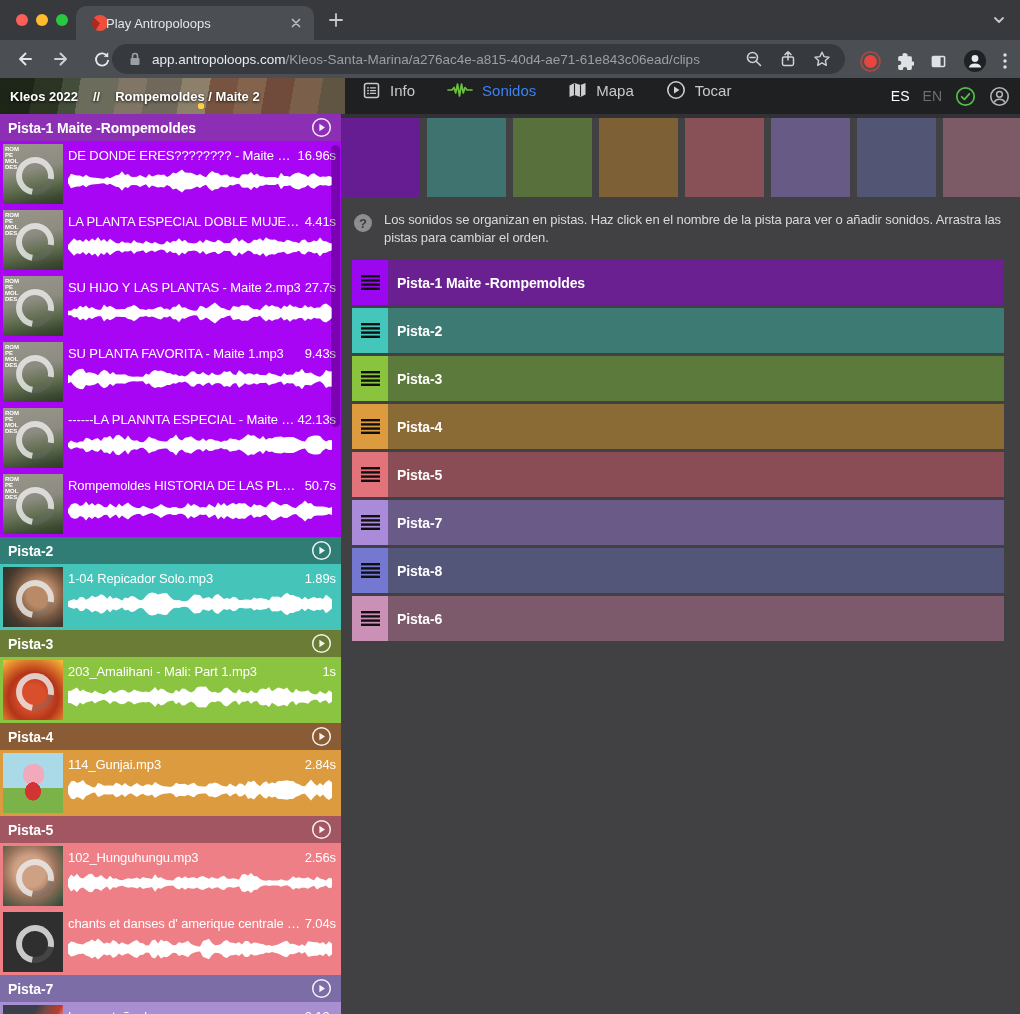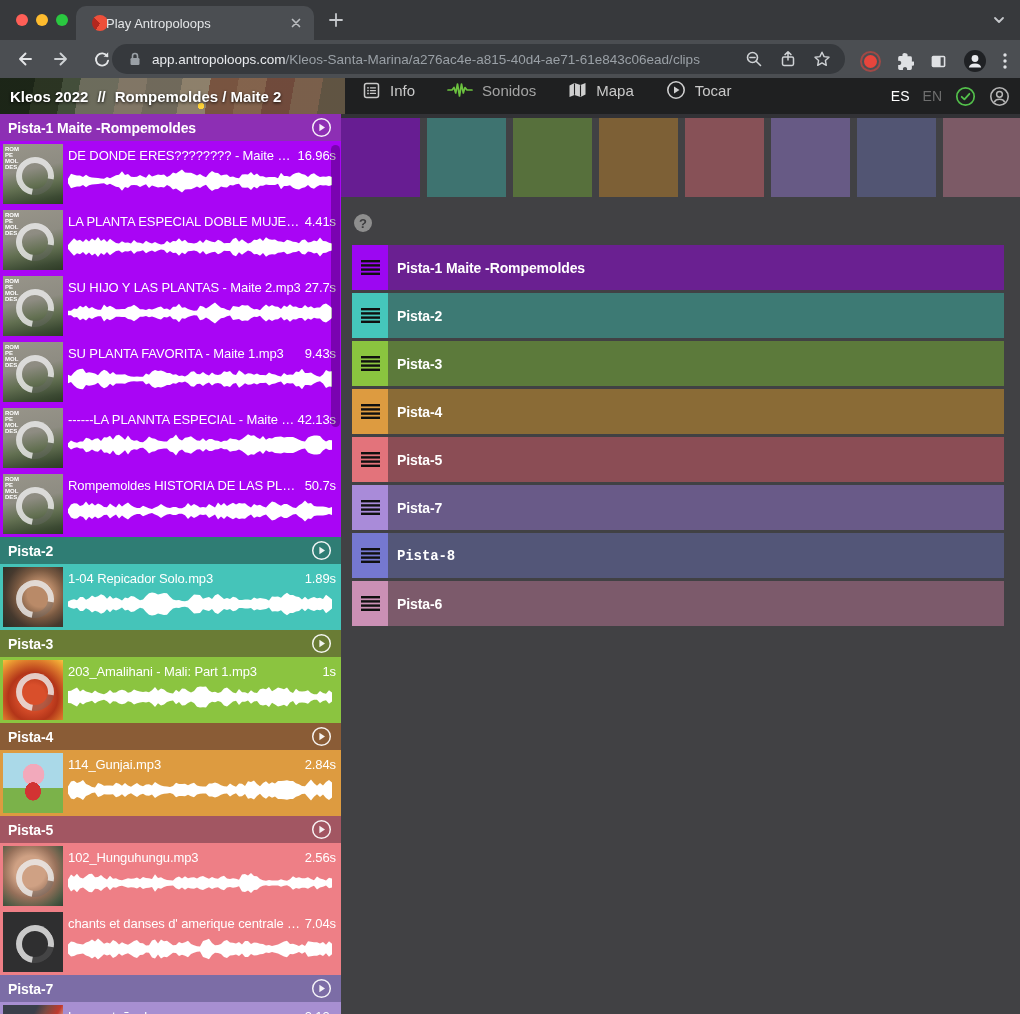--- a/index.html
+++ b/index.html
@@ -42,25 +42,25 @@
 
   
   .app-header{position:absolute;top:78px;left:0;right:0;height:36px;background:#1f2021;}
   .header-photo{position:absolute;left:0;top:0;width:345px;height:36px;overflow:hidden;
     background:
       radial-gradient(circle 3.5px at 201px 28px,#ffd339 97%,transparent),
       linear-gradient(rgba(0,0,0,.22),rgba(0,0,0,.22)),
       linear-gradient(100deg,#24301e 0 10%,#37432c 10% 18%,#56644a 18% 23%,#8b8a76 23% 34%,
         #a59782 34% 42%,#8f8774 42% 52%,#b5a489 52% 60%,#9a6b52 60% 68%,
         #a87f62 68% 76%,#8f5f4c 76% 84%,#9c7a60 84% 92%,#7b6b55 92% 100%);}
-  .breadcrumb{position:absolute;left:10px;top:0;height:36px;display:flex;align-items:center;gap:9px;
-    color:#fff;font-size:15px;font-weight:600;text-shadow:0 1px 3px rgba(0,0,0,.85);z-index:2;white-space:nowrap;}
+  .breadcrumb{position:absolute;left:10px;top:0;height:36px;display:flex;align-items:center;gap:15px;
+    color:#fff;font-size:13px;font-weight:600;text-shadow:0 1px 3px rgba(0,0,0,.85);z-index:2;white-space:nowrap;}
   .app-nav{position:absolute;left:362px;top:0;height:24px;display:flex;align-items:center;gap:32px;}
   .nav-item{display:flex;align-items:center;gap:9px;font-size:15px;color:#c9c9c9;cursor:default;}
-  .nav-item.active{color:#a3a3a3;}
+  .nav-item.active{color:#3b82f6;}
   .header-right{position:absolute;right:10px;top:0;height:36px;display:flex;align-items:center;gap:13px;}
   .lang{font-size:14px;color:#ffffff;}
   .lang.dim{color:#6e6e6e;}
 
   
   .content{position:absolute;top:114px;left:0;right:0;bottom:0;display:flex;}
 
   
   .sidebar{width:341px;flex:none;position:relative;overflow:hidden;background:#2c2c2e;}
   .track-header{height:27px;display:flex;align-items:center;padding:0 9px 0 8px;
@@ -520,20 +520,21 @@
         <div class="swatch" style="background: rgb(62, 115, 112);"></div>
         <div class="swatch" style="background: rgb(87, 112, 60);"></div>
         <div class="swatch" style="background: rgb(125, 96, 54);"></div>
         <div class="swatch" style="background: rgb(135, 81, 87);"></div>
         <div class="swatch" style="background: rgb(103, 90, 133);"></div>
         <div class="swatch" style="background: rgb(82, 85, 115);"></div>
         <div class="swatch" style="background: rgb(124, 90, 102);"></div>
       </div>
     <div class="help">
       <div class="help-icon">?</div>
+      <div class="help-text">Los sonidos se organizan en pistas. Haz click en el nombre de la pista para ver o añadir sonidos. Arrastra las pistas para cambiar el orden.</div>
     </div>
     <div class="rows">
         <div class="track-row">
           <div class="row-handle" style="background: rgb(156, 7, 242);">
             <svg width="19" height="15" viewBox="0 0 19 15">
               <rect x="0" y="0" width="19" height="2.4" fill="#101010"></rect>
               <rect x="0" y="4.2" width="19" height="2.4" fill="#101010"></rect>
               <rect x="0" y="8.4" width="19" height="2.4" fill="#101010"></rect>
               <rect x="0" y="12.6" width="19" height="2.4" fill="#101010"></rect>
             </svg>
@@ -609,21 +610,21 @@
         </div>
         <div class="track-row">
           <div class="row-handle" style="background: rgb(117, 120, 208);">
             <svg width="19" height="15" viewBox="0 0 19 15">
               <rect x="0" y="0" width="19" height="2.4" fill="#101010"></rect>
               <rect x="0" y="4.2" width="19" height="2.4" fill="#101010"></rect>
               <rect x="0" y="8.4" width="19" height="2.4" fill="#101010"></rect>
               <rect x="0" y="12.6" width="19" height="2.4" fill="#101010"></rect>
             </svg>
           </div>
-          <div class="row-body" style="background: rgb(83, 86, 120); font-family: Liberation Mono, monospace;">
+          <div class="row-body" style="background: rgb(83, 86, 120);">
             <span>Pista-8</span>
           </div>
         </div>
         <div class="track-row">
           <div class="row-handle" style="background: rgb(203, 144, 181);">
             <svg width="19" height="15" viewBox="0 0 19 15">
               <rect x="0" y="0" width="19" height="2.4" fill="#101010"></rect>
               <rect x="0" y="4.2" width="19" height="2.4" fill="#101010"></rect>
               <rect x="0" y="8.4" width="19" height="2.4" fill="#101010"></rect>
               <rect x="0" y="12.6" width="19" height="2.4" fill="#101010"></rect>

